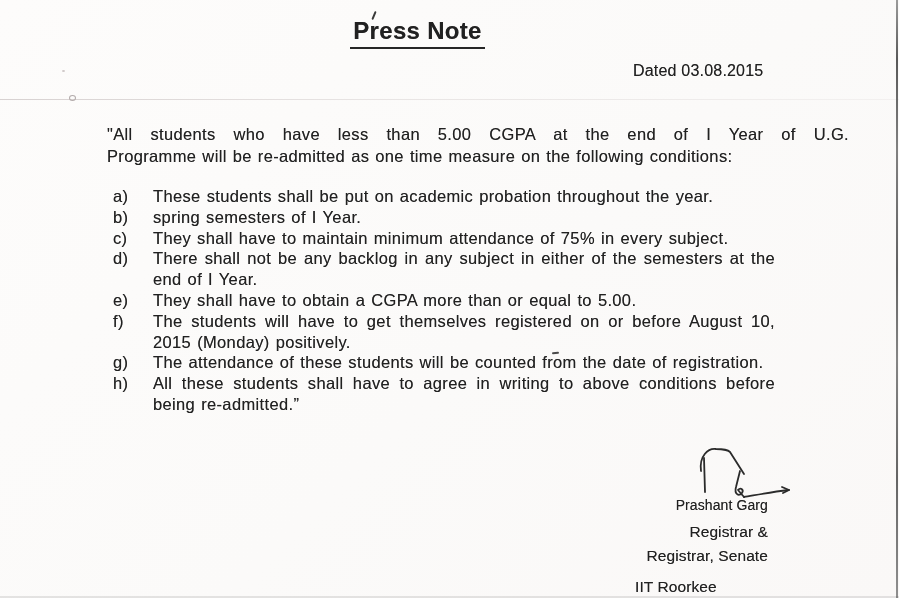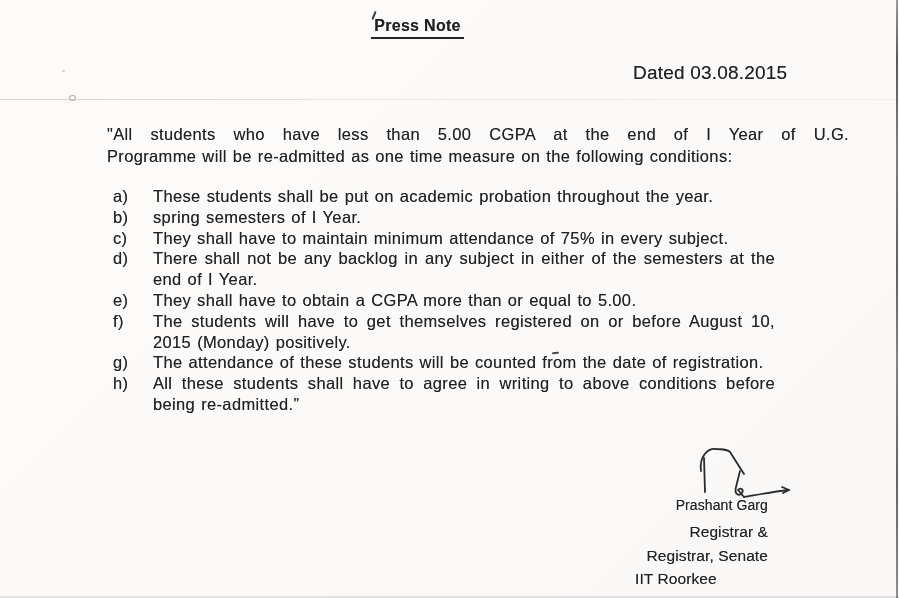--- a/index.html
+++ b/index.html
@@ -20,21 +20,21 @@
   
   .title-wrap {
     position: absolute;
     top: 17px;
     left: -32px;
     width: 899px;
     text-align: center;
   }
   .title {
     display: inline-block;
-    font-size: 16px;
+    font-size: 24px;
     font-weight: 700;
     letter-spacing: 0.3px;
     border-bottom: 2px solid #262626;
     padding: 0 3px 2px 3px;
   }
   .stray-mark {
     position: absolute;
     left: 373px;
     top: 11px;
     width: 2px;
@@ -42,21 +42,21 @@
     background: #3a3a3a;
     transform: rotate(22deg);
     border-radius: 1px;
   }
 
   
   .date-line {
     position: absolute;
     top: 62px;
     left: 633px;
-    font-size: 19px;
+    font-size: 16px;
     letter-spacing: 0.2px;
   }
 
   
   .intro {
     position: absolute;
     top: 124px;
     left: 107px;
     width: 742px;
     font-size: 16.5px;
@@ -104,21 +104,21 @@
     position: absolute;
     top: 520px;
     right: 131px;
     width: 133px;
     font-size: 15.5px;
     font-weight: 400;
     line-height: 23.5px;
     letter-spacing: 0.1px;
   }
   .sig-roles .ln { text-align: right; white-space: nowrap; }
-  .sig-roles .ln.last { text-align: left; }
+  .sig-roles .ln.last { text-align: left; margin-top: 8px; }
 
   
   .scan-edge-right {
     position: absolute;
     top: 0; bottom: 0; right: 1px;
     width: 2px;
     background: linear-gradient(
       #8a8a8a 0%, #3c3c3c 10%, #6b6b6b 25%, #474747 45%,
       #707070 60%, #4a4a4a 80%, #7d7d7d 100%);
     opacity: 0.85;

